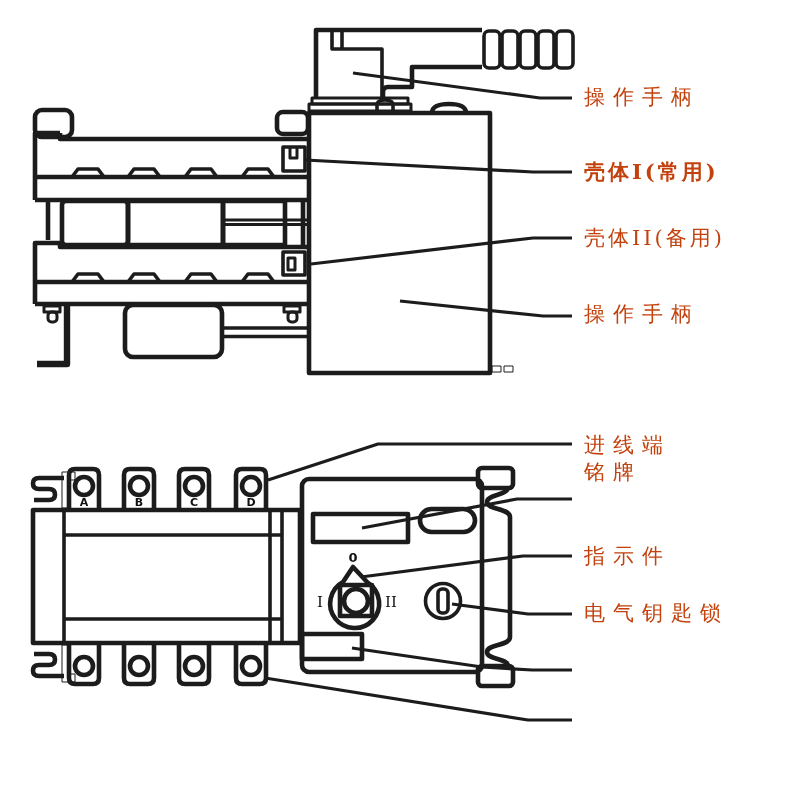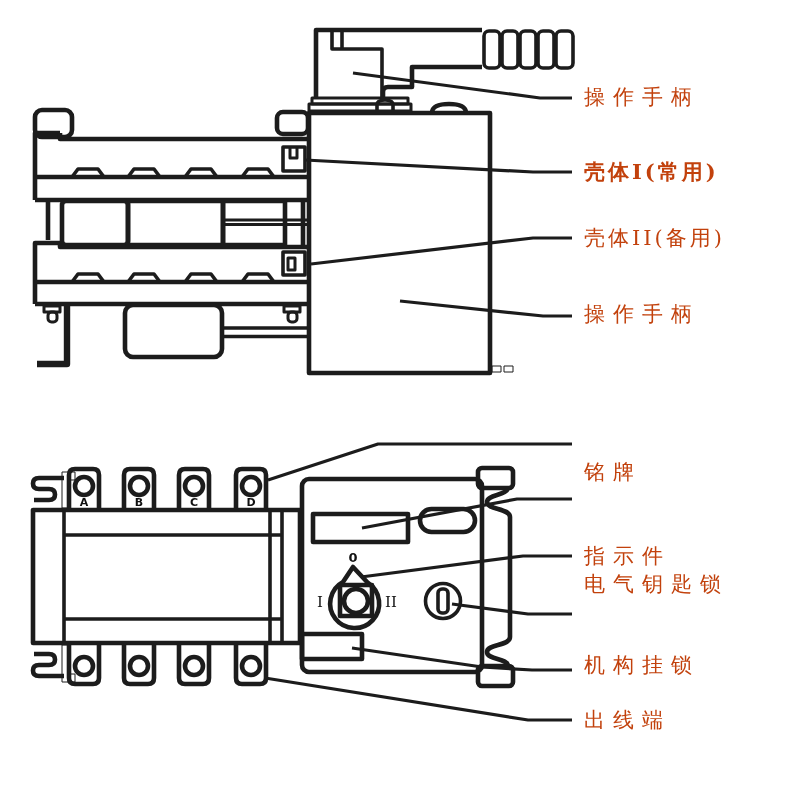--- a/index.html
+++ b/index.html
@@ -209,19 +209,18 @@
       <text class="glyph" x="320" y="607" text-anchor="middle" font-size="15" font-family="DejaVu Serif, serif">I</text>
       <text class="glyph" x="391" y="607" text-anchor="middle" font-size="15" font-family="DejaVu Serif, serif">II</text>
     </g>
   </svg>
 
   <div class="callout" style="left:584px;top:97px;">操作手柄</div>
   <div class="callout tight" style="left:584px;top:171px;font-weight:bold;">壳体I(常用)</div>
   <div class="callout tight" style="left:584px;top:238px;">壳体II(备用)</div>
   <div class="callout" style="left:584px;top:314px;">操作手柄</div>
 
+  <div class="callout" style="left:584px;top:445px;">进线端</div>
   <div class="callout" style="left:584px;top:472px;">铭牌</div>
   <div class="callout" style="left:584px;top:556px;">指示件</div>
-  <div class="callout" style="left:584px;top:584px;">电气钥匙锁</div>
-  <div class="callout" style="left:584px;top:665px;">机构挂锁</div>
-  <div class="callout" style="left:584px;top:720px;">出线端</div>
+  <div class="callout" style="left:584px;top:613px;">电气钥匙锁</div>
 
 </div>
 
 </body></html>

